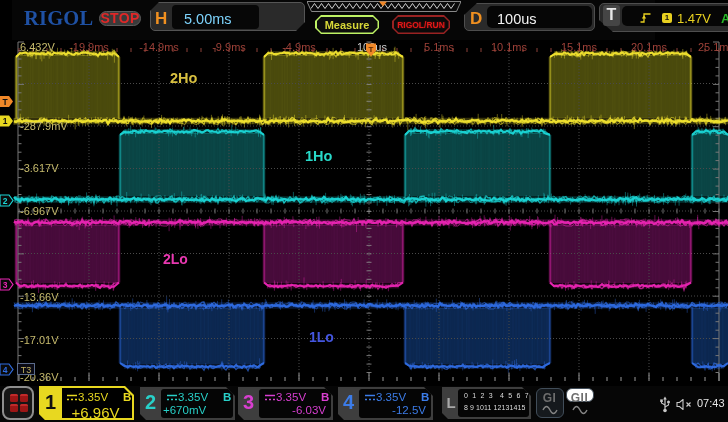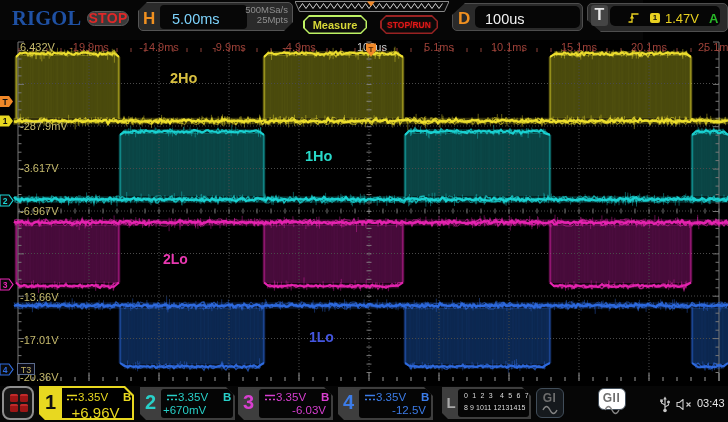--- a/index.html
+++ b/index.html
@@ -1,37 +1,36 @@
 <!DOCTYPE html>
 <html><head><meta charset="utf-8"><style>
 * { margin:0; padding:0; box-sizing:border-box; }
 body { width:728px; height:422px; background:#000; overflow:hidden;
   font-family:"Liberation Sans", sans-serif; }
 #screen { position:relative; width:728px; height:422px; background:#000; }
 .abs { position:absolute; }
 </style></head><body>
 <div id="screen">
-<div class="abs" style="left:0;top:0;width:643px;height:40px;background:#060606">
+<div class="abs" style="left:12px;top:0;width:643px;height:40px;background:#060606">
 <div class="abs" style="left:12px;top:7px;font-family:'Liberation Serif',serif;font-weight:bold;font-size:20.5px;color:#1f51a4;letter-spacing:0.2px">RIGOL</div>
 <div class="abs" style="left:87px;top:11px;width:42px;height:15px;border-radius:8px;background:#3a3a3a;border:1px solid #5c5c5c;color:#e02828;font-size:14px;font-weight:bold;text-align:center;line-height:13px;letter-spacing:0.3px">STOP</div>
 <div class="abs" style="left:138px;top:2px;width:155px;height:29px;background:#2a2a2a;border:1px solid #555;border-radius:5px;clip-path:polygon(9px 0,100% 0,100% calc(100% - 9px),calc(100% - 9px) 100%,0 100%,0 9px)"></div>
 <div class="abs" style="left:143px;top:9px;font-size:17px;font-weight:bold;color:#f09020">H</div>
 <div class="abs" style="left:160px;top:4.5px;width:87px;height:24px;background:#070707;border-radius:4px"></div>
 <div class="abs" style="left:172px;top:11px;font-size:14.5px;color:#7dd3fc">5.00ms</div>
-<div class="abs" style="left:200px;top:5px;width:88px;height:24px;font-size:9.5px;color:#8e8e8e;text-align:right;line-height:9.5px">500MSa/s<br>25Mpts</div>
 <svg class="abs" style="left:295px;top:1px" width="154" height="11" viewBox="0 0 154 11">
         <polygon points="0,0.5 154,0.5 149.5,10.5 4.5,10.5" fill="#0a0a0a" stroke="#888" stroke-width="1"></polygon>
         <polyline points="4,7.5 7.5,2.5 11,7.5 14.5,2.5 18,7.5 21.5,2.5 25,7.5 28.5,2.5 32,7.5 35.5,2.5 39,7.5 42.5,2.5 46,7.5 49.5,2.5 53,7.5 56.5,2.5 60,7.5 63.5,2.5 67,7.5 70.5,2.5 74,7.5 77.5,2.5 81,7.5 84.5,2.5 88,7.5 91.5,2.5 95,7.5 98.5,2.5 102,7.5 105.5,2.5 109,7.5 112.5,2.5 116,7.5 119.5,2.5 123,7.5 126.5,2.5 130,7.5 133.5,2.5 137,7.5 140.5,2.5 144,7.5 147.5,2.5" fill="none" stroke="#cfcfcf" stroke-width="1"></polyline>
         <path d="M72 0.5h8l-4 5z" fill="#f08828"></path>
       </svg>
 <div class="abs" style="left:303px;top:15px;width:64px;height:19px;background:#bef264;clip-path:polygon(6px 0,calc(100% - 6px) 0,100% 6px,100% calc(100% - 6px),calc(100% - 6px) 100%,6px 100%,0 calc(100% - 6px),0 6px)">
         <div class="abs" style="left:1.5px;top:1.5px;width:61px;height:16px;background:#0d0d0d;clip-path:polygon(5px 0,calc(100% - 5px) 0,100% 5px,100% calc(100% - 5px),calc(100% - 5px) 100%,5px 100%,0 calc(100% - 5px),0 5px);color:#d8d838;font-size:11px;font-weight:bold;text-align:center;line-height:16px">Measure</div>
       </div>
 <div class="abs" style="left:380px;top:15px;width:58px;height:19px;background:#992222;clip-path:polygon(6px 0,calc(100% - 6px) 0,100% 6px,100% calc(100% - 6px),calc(100% - 6px) 100%,6px 100%,0 calc(100% - 6px),0 6px)">
-        <div class="abs" style="left:1.5px;top:1.5px;width:55px;height:16px;background:#0a0a0a;clip-path:polygon(5px 0,calc(100% - 5px) 0,100% 5px,100% calc(100% - 5px),calc(100% - 5px) 100%,5px 100%,0 calc(100% - 5px),0 5px);color:#e01818;font-size:8.5px;font-weight:bold;text-align:center;line-height:16px;text-shadow:0 0 2px #7a0f0f">STOP/RUN</div>
+        <div class="abs" style="left:1.5px;top:1.5px;width:55px;height:16px;background:#0a0a0a;clip-path:polygon(5px 0,calc(100% - 5px) 0,100% 5px,100% calc(100% - 5px),calc(100% - 5px) 100%,5px 100%,0 calc(100% - 5px),0 5px);color:#e01818;font-size:8.5px;font-weight:bold;text-align:center;line-height:16px;text-shadow:0 0 2px #7a0f0f">RIGOL/RUN</div>
       </div>
 <div class="abs" style="left:452px;top:3px;width:131px;height:28px;background:#2a2a2a;border:1px solid #4e4e4e;border-radius:5px;clip-path:polygon(13px 0,100% 0,100% 100%,0 100%,0 12px)"></div>
 <div class="abs" style="left:458px;top:9px;font-size:17px;font-weight:bold;color:#f09020">D</div>
 <div class="abs" style="left:475px;top:5.5px;width:105px;height:22px;background:#060606;border-radius:5px"></div>
 <div class="abs" style="left:485px;top:11px;font-size:14.5px;color:#f2f2f2">100us</div>
 <div class="abs" style="left:587px;top:3px;width:141px;height:29px;background:#2a2a2a;border:1px solid #4e4e4e;border-radius:5px;clip-path:polygon(0 0,100% 0,100% 100%,14px 100%,0 calc(100% - 12px))"></div>
 <div class="abs" style="left:591px;top:5px;width:17px;height:21px;background:#454545;border-radius:3px;color:#e8e8e8;font-size:16px;font-weight:bold;text-align:center;line-height:20px">T</div>
 <div class="abs" style="left:610px;top:6px;width:110px;height:20px;background:#060606;border-radius:5px"></div>
 <svg class="abs" style="left:628px;top:13px" width="11" height="10" viewBox="0 0 11 10">
         <path d="M0.5 9H4V1h6.5" fill="none" stroke="#e8d020" stroke-width="1.3"></path>
@@ -579,33 +578,33 @@
         <div class="abs" style="left:2px;top:7px;width:14px;font-size:15px;font-weight:bold;color:#a8a8a8;text-align:center">L</div>
         <div class="abs" style="left:22px;top:5px;width:66px;font-size:7px;color:#ddd;letter-spacing:1.2px;white-space:nowrap">0 1 2 3&nbsp; 4 5 6 7</div>
         <div class="abs" style="left:22px;top:17px;width:66px;font-size:7px;color:#ddd;letter-spacing:0.1px;white-space:nowrap">8 9 1011 12131415</div>
       </div>
 <div class="abs" style="left:536px;top:2px;width:28px;height:30px;background:#15191d;border:1.5px solid #414d59;border-radius:6px">
         <div class="abs" style="left:0;top:2px;width:25px;font-size:12px;font-weight:bold;color:#6e6e6e;text-align:center;letter-spacing:0.5px">GI</div>
         <svg class="abs" style="left:5px;top:16px" width="16" height="10" viewBox="0 0 16 10">
           <path d="M1 5q3.5,-7 7,0q3.5,7 7,0" fill="none" stroke="#848484" stroke-width="1.4"></path>
         </svg>
       </div>
-<div class="abs" style="left:598px;top:2px;width:28px;height:22px;background:#ffffff;border:1.5px solid #414d59;border-radius:6px">
+<div class="abs" style="left:566px;top:2px;width:28px;height:14px;background:#ffffff;border:1.5px solid #414d59;border-radius:6px">
         <div class="abs" style="left:0;top:2px;width:25px;font-size:12px;font-weight:bold;color:#6e6e6e;text-align:center;letter-spacing:0.5px">GII</div>
         <svg class="abs" style="left:5px;top:16px" width="16" height="10" viewBox="0 0 16 10">
           <path d="M1 5q3.5,-7 7,0q3.5,7 7,0" fill="none" stroke="#848484" stroke-width="1.4"></path>
         </svg>
       </div>
 <svg class="abs" style="left:659px;top:10px" width="12" height="17" viewBox="0 0 12 17">
         <path d="M6 2v12" stroke="#c8c8c8" stroke-width="1.2"></path>
         <path d="M6 0.5l-1.8 3h3.6z" fill="#c8c8c8"></path>
         <path d="M6 9l-3.5 -2v-2" stroke="#c8c8c8" stroke-width="1.1" fill="none"></path>
         <path d="M6 11l3.5 -2v-1.6" stroke="#c8c8c8" stroke-width="1.1" fill="none"></path>
         <rect x="1.2" y="3.4" width="2.6" height="2.6" fill="#c8c8c8"></rect>
         <circle cx="9.5" cy="6" r="1.5" fill="#c8c8c8"></circle>
         <circle cx="6" cy="14.5" r="1.8" fill="#c8c8c8"></circle>
       </svg>
 <svg class="abs" style="left:676px;top:13px" width="17" height="11" viewBox="0 0 17 11">
         <path d="M1 3.5h2.5L7 0.5v10L3.5 7.5H1z" fill="none" stroke="#c8c8c8" stroke-width="1.1"></path>
         <path d="M10.5 3.5l4 4M14.5 3.5l-4 4" stroke="#c8c8c8" stroke-width="1.2"></path>
       </svg>
-<div class="abs" style="left:697px;top:11px;font-size:11px;color:#e4e4e4">03:43</div>
+<div class="abs" style="left:697px;top:11px;font-size:11px;color:#e4e4e4">07:43</div>
 </div>
 </div>
 </body></html>

